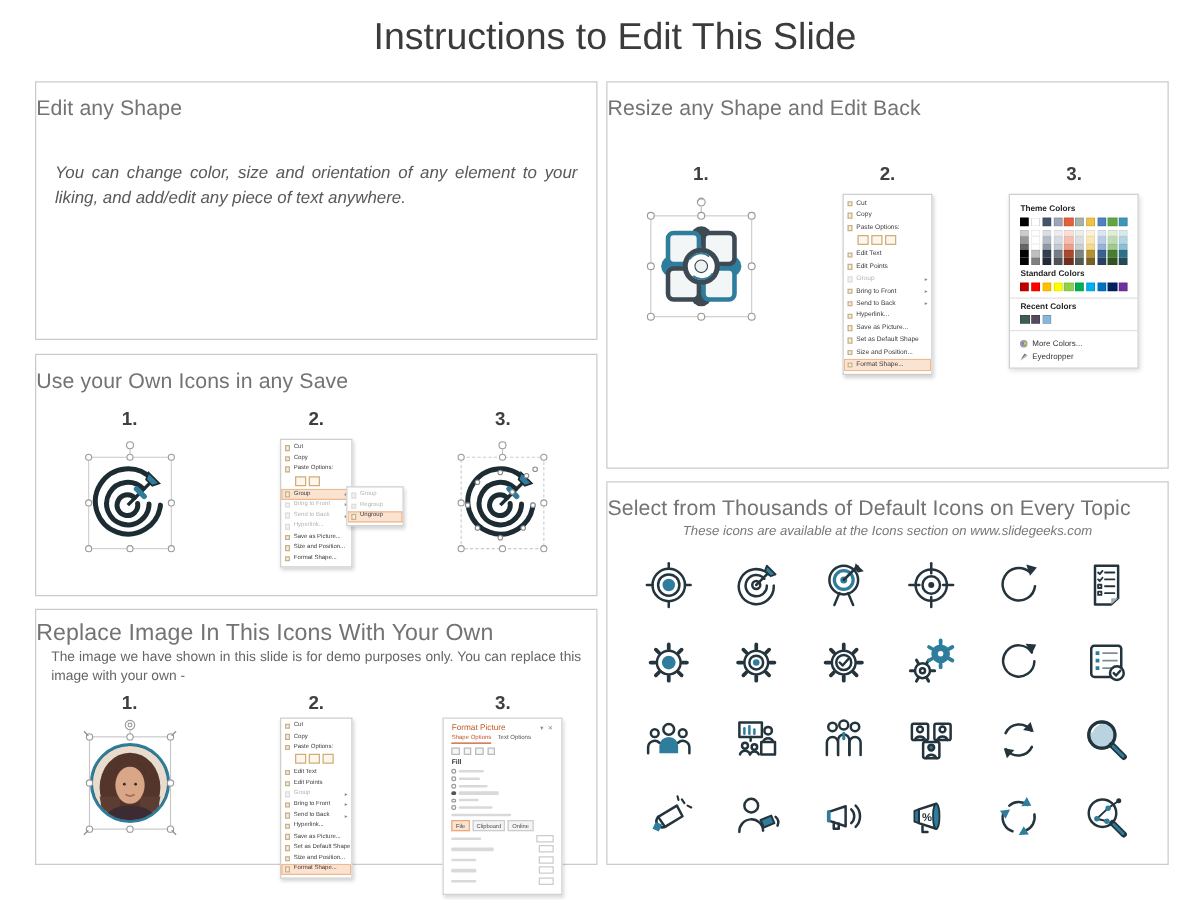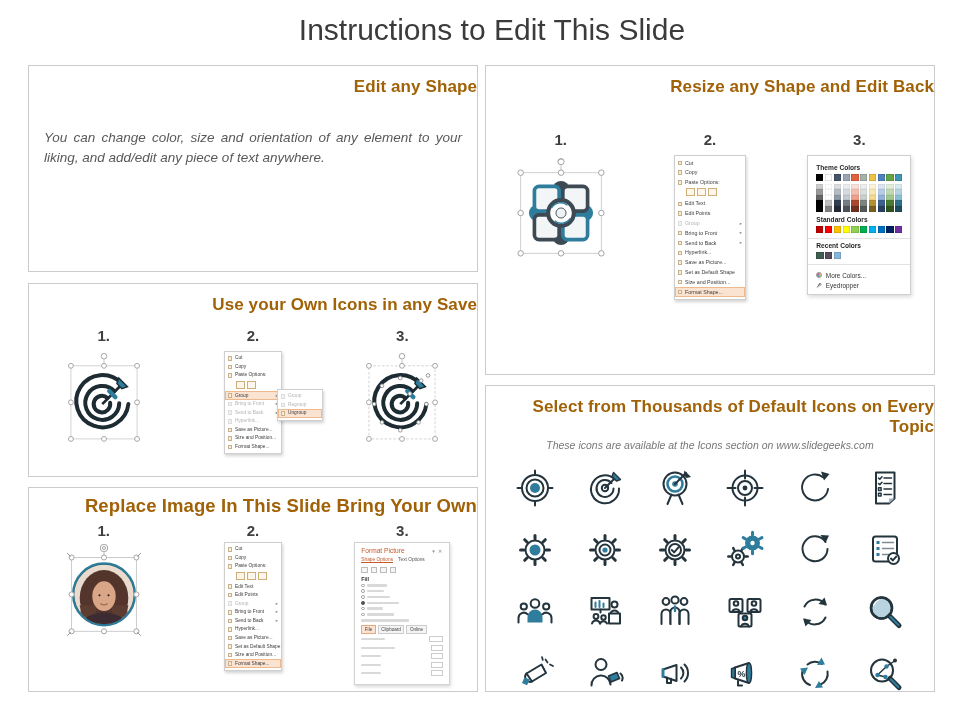--- a/index.html
+++ b/index.html
@@ -5,21 +5,21 @@
 *{box-sizing:border-box;margin:0;padding:0}
 html,body{width:960px;height:720px}
 body{background:#fff;font-family:"Liberation Sans",sans-serif;position:relative;overflow:hidden;color:#3d3d3d}
 .title{position:absolute;top:13px;left:12px;width:100%;text-align:center;font-size:30px;font-weight:400;color:#3b3b3b}
 .panel{position:absolute;border:1px solid #cbcbcb;background:#fff}
 .p-tl{left:28px;top:65px;width:450px;height:207px}
 .p-tr{left:485px;top:65px;width:450px;height:310px}
 .p-ml{left:28px;top:283px;width:450px;height:194px}
 .p-bl{left:28px;top:487px;width:450px;height:205px}
 .p-br{left:485px;top:385px;width:450px;height:307px}
-.panel h2{margin-top:11px;text-align:right;font-size:17px;font-weight:700;color:#a16207;letter-spacing:.1px}
+.panel h2{margin-top:11px;text-align:left;font-size:17px;font-weight:400;color:#737373;letter-spacing:.1px}
 .p-bl h2{margin-top:7px;font-size:18.5px}
 .p-tl p{font-style:italic;font-size:13.5px;color:#595959;line-height:1.5;padding:0 15px;text-align:justify}
 .p-tl p.para1{margin-top:26px}
 .p-tl p.para2{margin-top:31px}
 .bl-desc{font-size:11px;color:#666;padding:0 12px;text-align:justify;line-height:1.35;margin-top:2px}
 .br-sub{font-style:italic;font-size:10.5px;color:#777;text-align:center;margin-top:2px}
 .steps{display:flex;margin-top:34px}
 .p-ml .steps{margin-top:12px}
 .p-bl .steps{margin-top:5px}
 .step{flex:1;display:flex;flex-direction:column;align-items:center}
@@ -436,21 +436,22 @@
             <circle cx="63" cy="49" r="2.1"></circle>
               <circle cx="84" cy="28" r="2.1"></circle>
           </g>
         </svg>
       </div>
     </div>
   </div>
 </section>
 
 <section class="panel p-bl">
-  <h2>Replace Image In This Slide Bring Your Own</h2>
+  <h2>Replace Image In This Icons With Your Own</h2>
+  <p class="bl-desc">The image we have shown in this slide is for demo purposes only. You can replace this image with your own -</p>
   <div class="steps">
     <div class="step">
       <div class="num">1.</div>
       <div class="art">
         <svg viewBox="0 0 100 114" width="90" height="103">
           <g stroke="#9a9a9a" fill="#fff">
               <circle cx="50" cy="6.5" r="4.2"></circle>
               <circle cx="50" cy="6.5" r="1.7"></circle>
             </g>
           <line x1="50" y1="11" x2="50" y2="17" stroke="#bdbdbd"></line>

